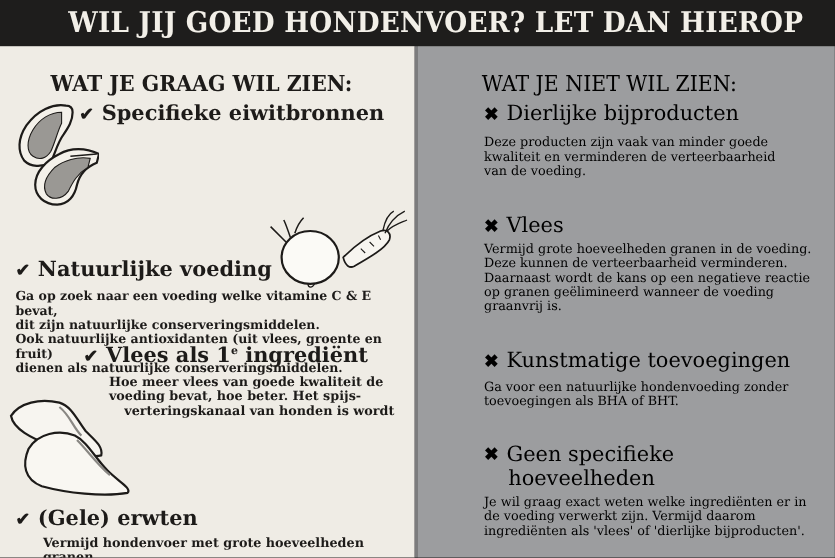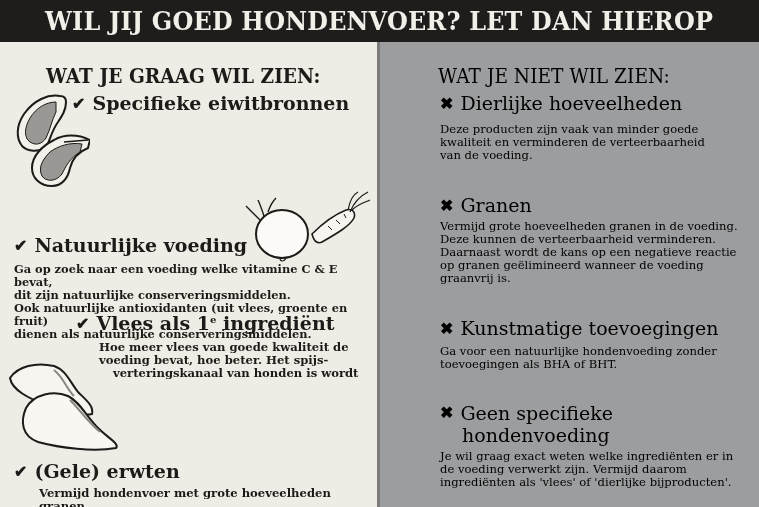--- a/index.html
+++ b/index.html
@@ -2,21 +2,21 @@
 <html><head>
 <meta charset="utf-8">
 <style>
   * { margin: 0; padding: 0; box-sizing: border-box; }
   html, body { width: 759px; height: 507px; overflow: hidden; background: #1c1b1a; }
   body { font-family: "DejaVu Serif", "Liberation Serif", serif; position: relative; }
 
   .header {
     position: absolute; left: 0; top: 0; width: 759px; height: 42px;
     background: #1e1d1c;
-    display: flex; align-items: center; justify-content: center;
+    display: flex; align-items: center; justify-content: flex-end;
   }
   .header h1 {
     color: #f2efe8; font-size: 26px; font-weight: bold; letter-spacing: 0.2px;
     font-family: "DejaVu Serif", serif; white-space: nowrap;
     transform: scaleX(0.92);
   }
 
   .left {
     position: absolute; left: 0; top: 42px; width: 377px; height: 465px;
     background: #efece5; color: #1d1b19;
@@ -120,46 +120,46 @@
 beeld (gele) erwt, bevat als koolhydraatbron.</div>
 </div>
 
 <div class="divider"></div>
 
 <div class="right">
   <div class="col-title">WAT JE NIET WIL ZIEN:</div>
 
   <div class="item-title" style="left:60px; top:50px;">
     <span class="glyph">✖</span>
-    <span>Dierlijke hoeveelheden</span>
+    <span>Dierlijke bijproducten</span>
   </div>
   <div class="item-body" style="left:60px; top:81px;">Deze producten zijn vaak van minder goede
 kwaliteit en verminderen de verteerbaarheid
 van de voeding.</div>
 
   <div class="item-title" style="left:60px; top:152px;">
     <span class="glyph">✖</span>
-    <span>Granen</span>
+    <span>Vlees</span>
   </div>
   <div class="item-body" style="left:60px; top:178px;">Vermijd grote hoeveelheden granen in de voeding.
 Deze kunnen de verteerbaarheid verminderen.
 Daarnaast wordt de kans op een negatieve reactie
 op granen geëlimineerd wanneer de voeding
 graanvrij is.</div>
 
   <div class="item-title" style="left:60px; top:275px;">
     <span class="glyph">✖</span>
     <span>Kunstmatige toevoegingen</span>
   </div>
   <div class="item-body" style="left:60px; top:303px;">Ga voor een natuurlijke hondenvoeding zonder
 toevoegingen als BHA of BHT.</div>
 
   <div class="item-title" style="left:60px; top:360px; flex-direction:column; align-items:flex-start; gap:0; line-height:22px;">
     <span style="display:flex; align-items:center; gap:7px;">
       <span class="glyph">✖</span>
       <span>Geen specifieke</span>
     </span>
-    <span style="padding-left:22px;">hondenvoeding</span>
+    <span style="padding-left:22px;">hoeveelheden</span>
   </div>
   <div class="item-body" style="left:60px; top:408px;">Je wil graag exact weten welke ingrediënten er in
 de voeding verwerkt zijn. Vermijd daarom
 ingrediënten als 'vlees' of 'dierlijke bijproducten'.</div>
 </div>
 
 </body></html>

